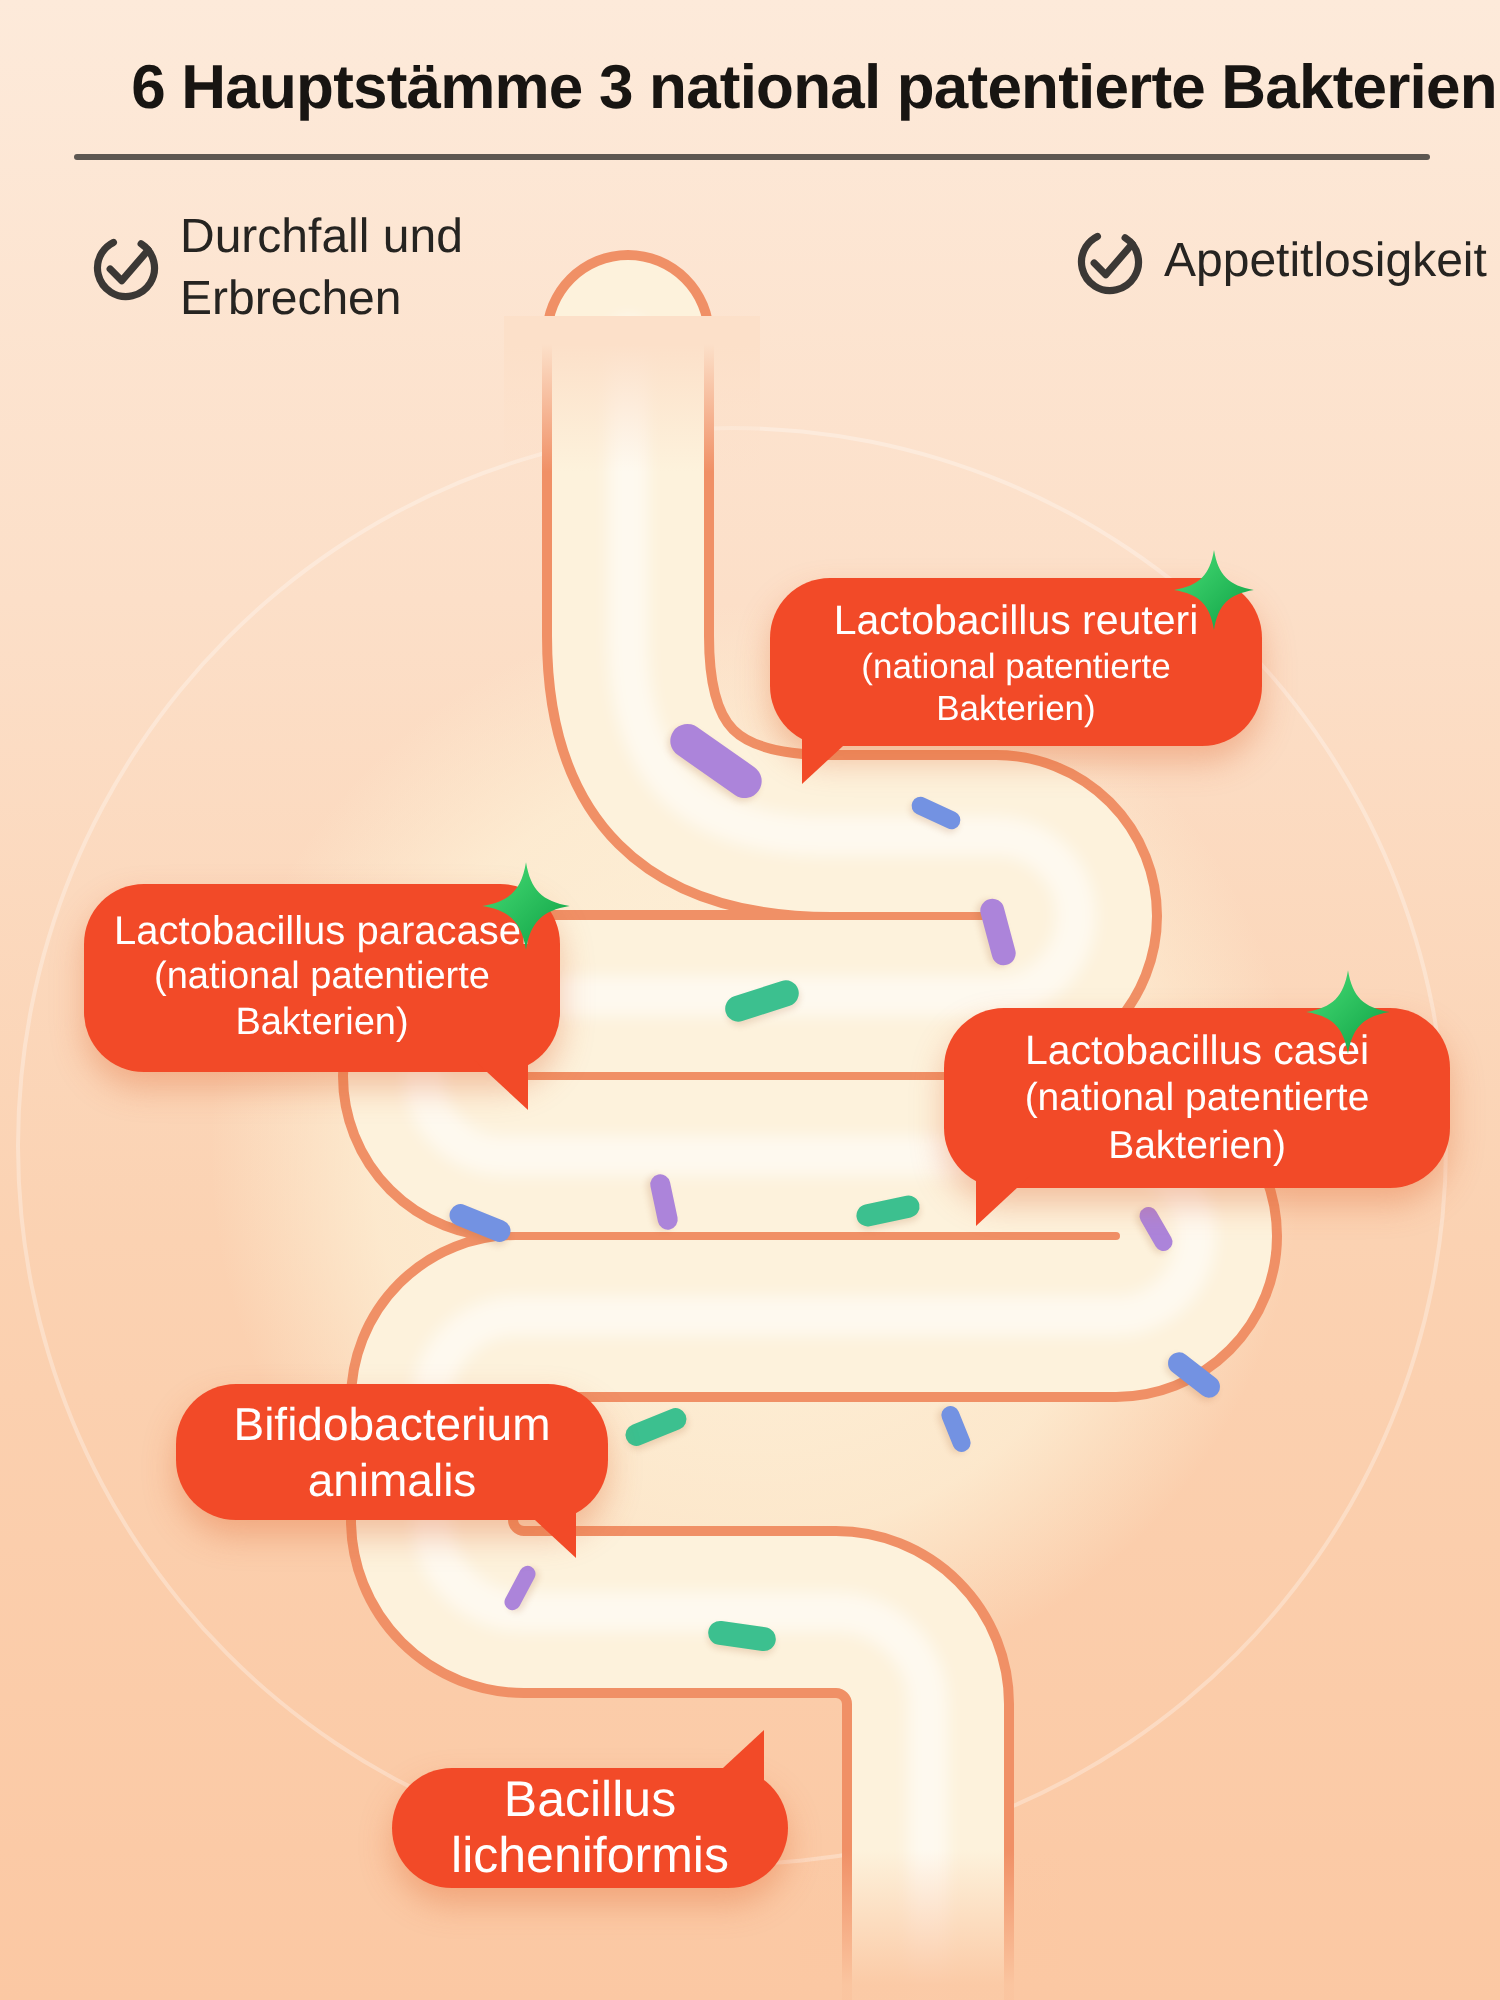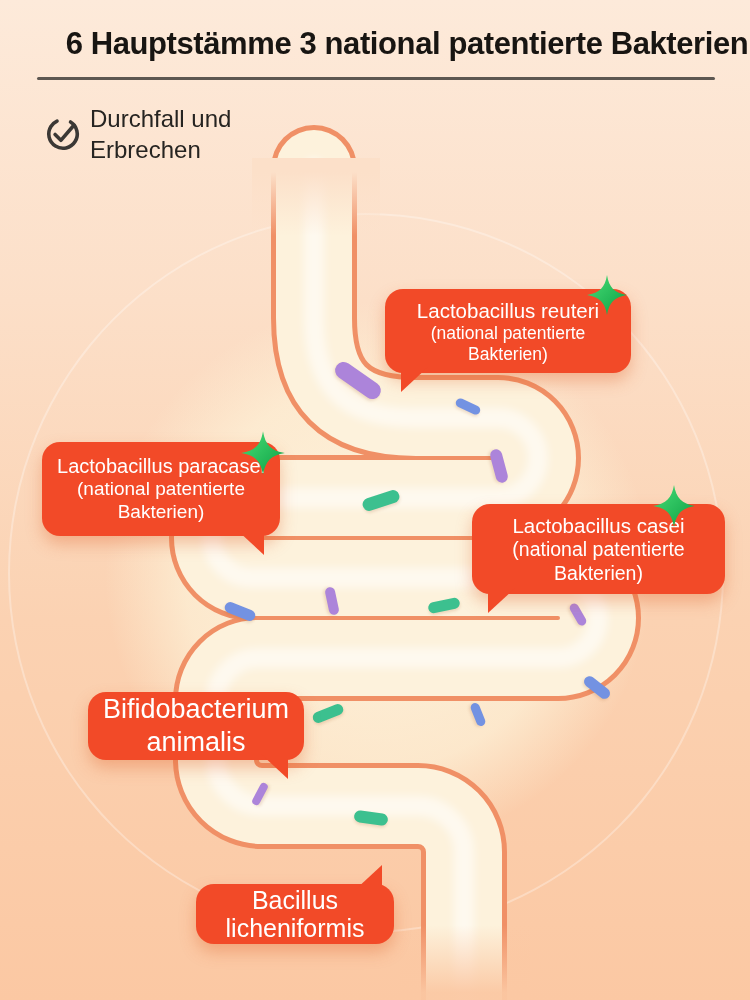--- a/index.html
+++ b/index.html
@@ -43,41 +43,41 @@
     background:linear-gradient(180deg,#fce0c9 18%,rgba(252,224,201,0) 100%);
   }
   .fade-bottom{
     position:absolute;left:400px;top:925px;width:130px;height:75px;
     background:linear-gradient(180deg,rgba(251,200,163,0) 0%,rgba(251,200,163,0.95) 90%);
   }
   
   .pill{position:absolute;border-radius:999px;box-shadow:0 2px 3px rgba(160,90,40,0.18);}
   
   .bubble{
-    position:absolute;background:var(--red);border-radius:18px;color:#fff;
+    position:absolute;background:var(--red);border-radius:30px;color:#fff;
     display:flex;flex-direction:column;align-items:center;justify-content:center;
     text-align:center;box-shadow:0 8px 16px rgba(223,96,44,0.35);padding:6px 12px;box-sizing:border-box;
   }
   .bubble::after{content:"";position:absolute;width:0;height:0;}
   .tail-bl::after{left:16px;bottom:-19px;border-top:25px solid var(--red);border-right:27px solid transparent;}
   .tail-br::after{right:16px;bottom:-19px;border-top:25px solid var(--red);border-left:27px solid transparent;}
   .tail-tr::after{right:12px;top:-19px;border-bottom:25px solid var(--red);border-left:27px solid transparent;}
   .b-name{line-height:1.22;}
   .b-sub{line-height:1.2;}
   .bb-reuteri{left:385px;top:289px;width:246px;height:84px;}
   .bb-reuteri .b-name{font-size:20.5px;}
   .bb-reuteri .b-sub{font-size:17.5px;}
   .bb-paracasei{left:42px;top:442px;width:238px;height:94px;}
   .bb-paracasei .b-name{font-size:20px;}
   .bb-paracasei .b-sub{font-size:19px;}
   .bb-casei{left:472px;top:504px;width:253px;height:90px;}
   .bb-casei .b-name{font-size:20.5px;}
   .bb-casei .b-sub{font-size:19.5px;}
   .bb-animalis{left:88px;top:692px;width:216px;height:68px;}
-  .bb-animalis .b-name{font-size:27px;}
+  .bb-animalis .b-name{font-size:23px;}
   .bb-subtilis{left:462px;top:774px;width:218px;height:58px;}
   .bb-subtilis .b-name{font-size:26px;}
   .bb-licheniformis{left:196px;top:884px;width:198px;height:60px;}
   .bb-licheniformis .b-name{font-size:25px;line-height:1.12;}
   .sparkle{position:absolute;}
   .sp1{left:586px;top:274px;width:42px;height:42px;}
   .sp2{left:240px;top:430px;width:46px;height:46px;}
   .sp3{left:652px;top:484px;width:44px;height:44px;}
 </style>
 </head>
@@ -117,20 +117,27 @@
   <div class="divider"></div>
 
   <div class="benefit b1">
     <svg class="ck" width="38" height="38" viewBox="0 0 36 36">
       <circle cx="18" cy="18" r="13.5" fill="none" stroke="#3b3835" stroke-width="3.4" stroke-linecap="round" stroke-dasharray="71 14" transform="rotate(-58 18 18)"></circle>
       <polyline points="10.5,18.5 16,24 28.5,9.5" fill="none" stroke="#3b3835" stroke-width="3.4" stroke-linecap="round" stroke-linejoin="round"></polyline>
     </svg>
     <div class="benefit-label">Durchfall und
 Erbrechen</div>
   </div>
+  <div class="benefit b3">
+    <svg class="ck" width="38" height="38" viewBox="0 0 36 36">
+      <circle cx="18" cy="18" r="13.5" fill="none" stroke="#3b3835" stroke-width="3.4" stroke-linecap="round" stroke-dasharray="71 14" transform="rotate(-58 18 18)"></circle>
+      <polyline points="10.5,18.5 16,24 28.5,9.5" fill="none" stroke="#3b3835" stroke-width="3.4" stroke-linecap="round" stroke-linejoin="round"></polyline>
+    </svg>
+    <div class="benefit-label">Appetitlosigkeit</div>
+  </div>
 
   <div class="bubble tail-bl bb-reuteri">
     <span class="b-name">Lactobacillus reuteri</span>
     <span class="b-sub">(national patentierte Bakterien)</span>
   </div>
   <div class="bubble tail-br bb-paracasei">
     <span class="b-name">Lactobacillus paracasei</span>
     <span class="b-sub">(national patentierte Bakterien)</span>
   </div>
   <div class="bubble tail-bl bb-casei">

